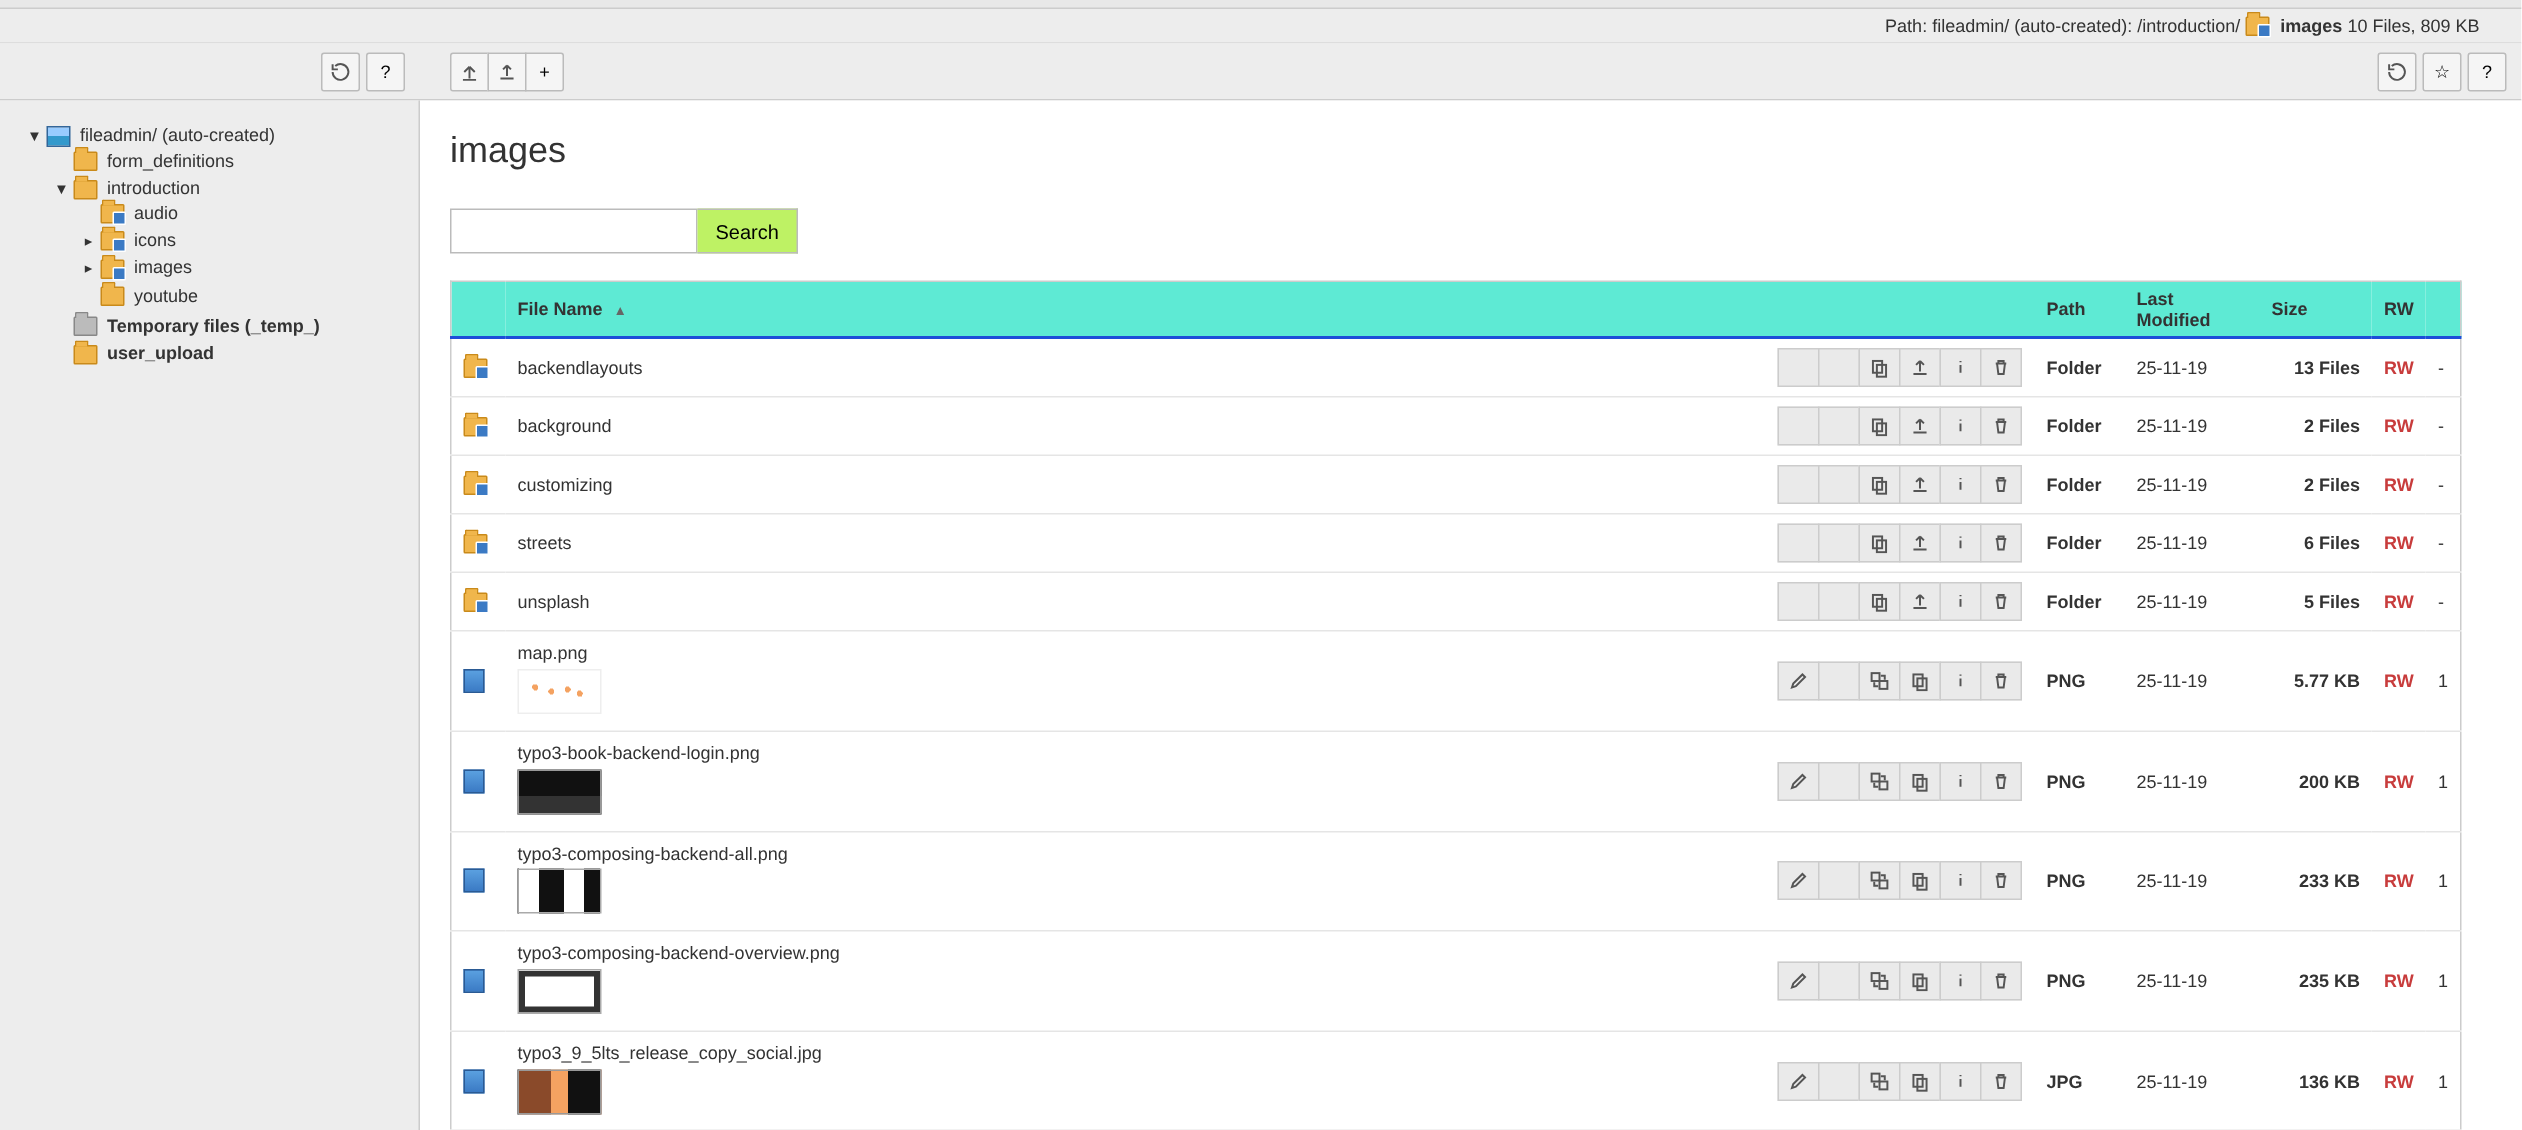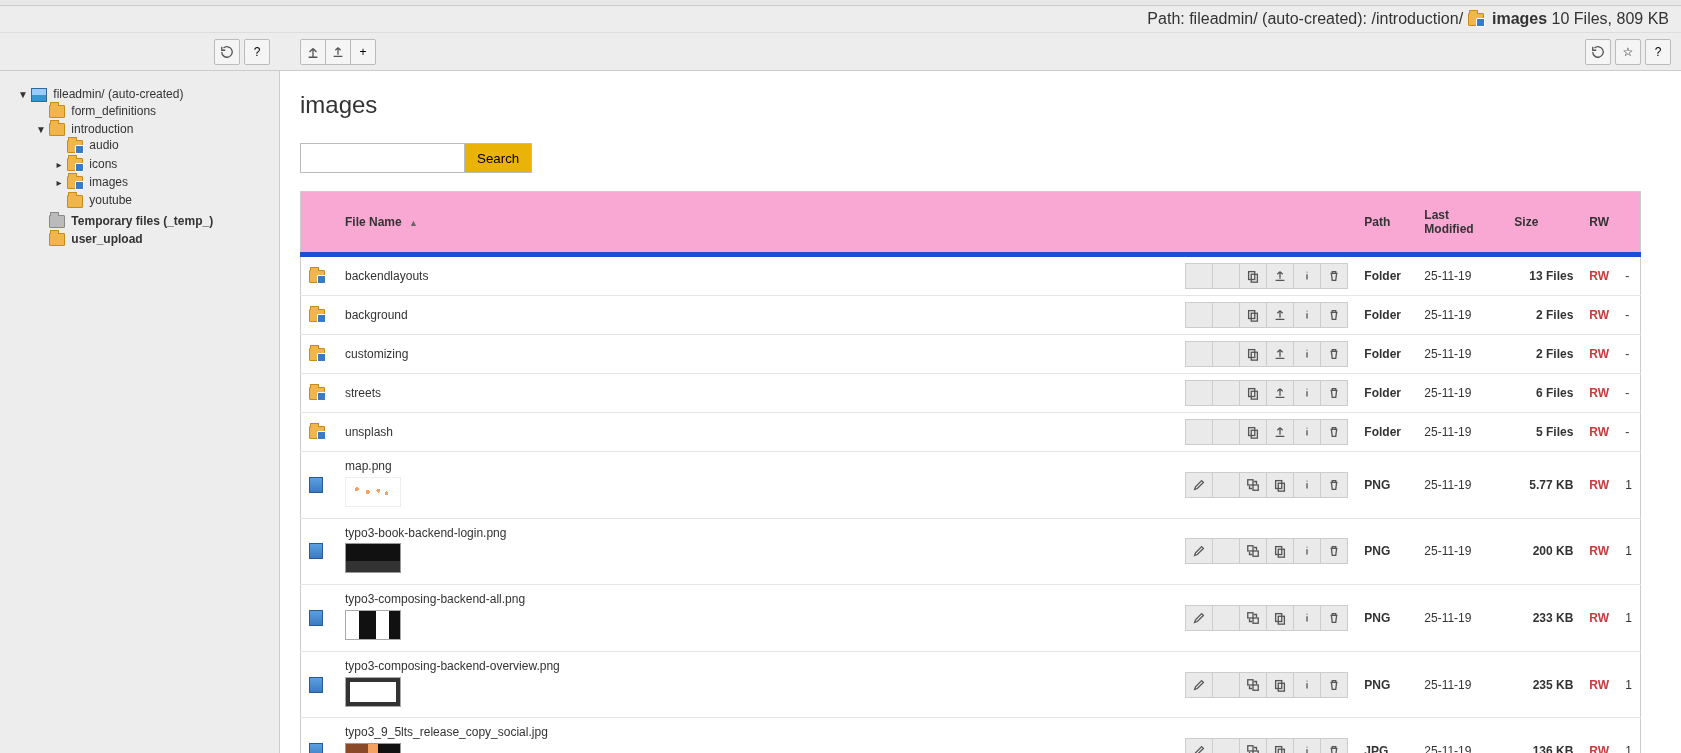--- a/index.html
+++ b/index.html
@@ -10,22 +10,22 @@
     background: #fff;
   }
   .topbar {
     height: 6px;
     background: #e8e8e8;
     border-bottom: 1px solid #ccc;
   }
   .pathbar {
     background: #ededed;
     text-align: right;
-    padding: 4px 12px;
-    font-size: 16px;
+    padding: 4px 28px;
+    font-size: 12px;
     border-bottom: 1px solid #ddd;
   }
   .pathbar .folder-ico { display:inline-block; vertical-align:middle; }
   .pathbar b { font-weight: bold; }
   .toolbar-row {
     display: flex;
     background: #ededed;
     border-bottom: 1px solid #ccc;
     height: 38px;
     align-items: center;
@@ -147,35 +147,35 @@
   .searchrow input[type=text]{
     height:30px; width:165px;
     border:1px solid #bbb;
     padding:0 6px;
     font-size:12px;
   }
   .searchrow button{
     height:30px;
     border:1px solid #bbb;
     border-left:none;
-    background:#eab308;
+    background:#bef264;
     padding:0 12px;
     cursor:pointer;
   }
   table.files {
     width:100%;
     border-collapse: collapse;
     border:1px solid #ccc;
   }
   table.files th {
-    background:#f9a8d4;
+    background:#5eead4;
     text-align:left;
     font-weight:bold;
-    padding:16px 8px;
-    border-bottom:5px solid #1d4ed8;
+    padding:4px 8px;
+    border-bottom:2px solid #1d4ed8;
     font-size:12px;
   }
   table.files td {
     padding:6px 8px;
     border-bottom:1px solid #e5e5e5;
     vertical-align:middle;
     font-size:12px;
   }
   .col-icon{width:22px;}
   .col-actions{width:190px; text-align:right;}

